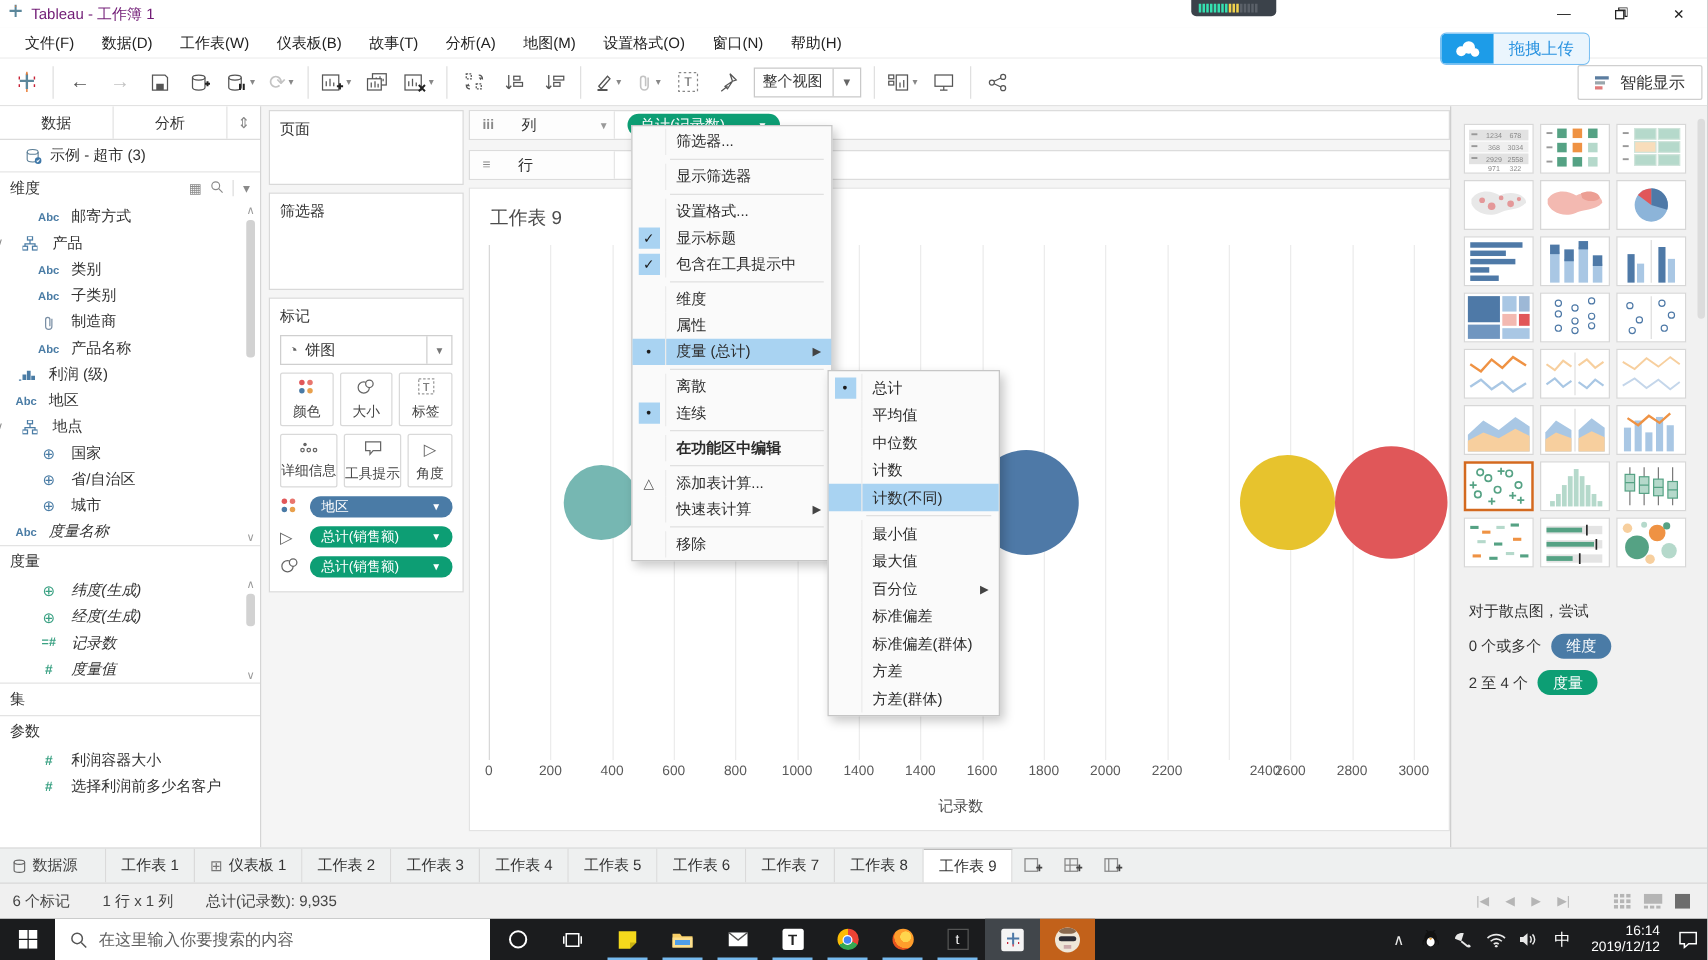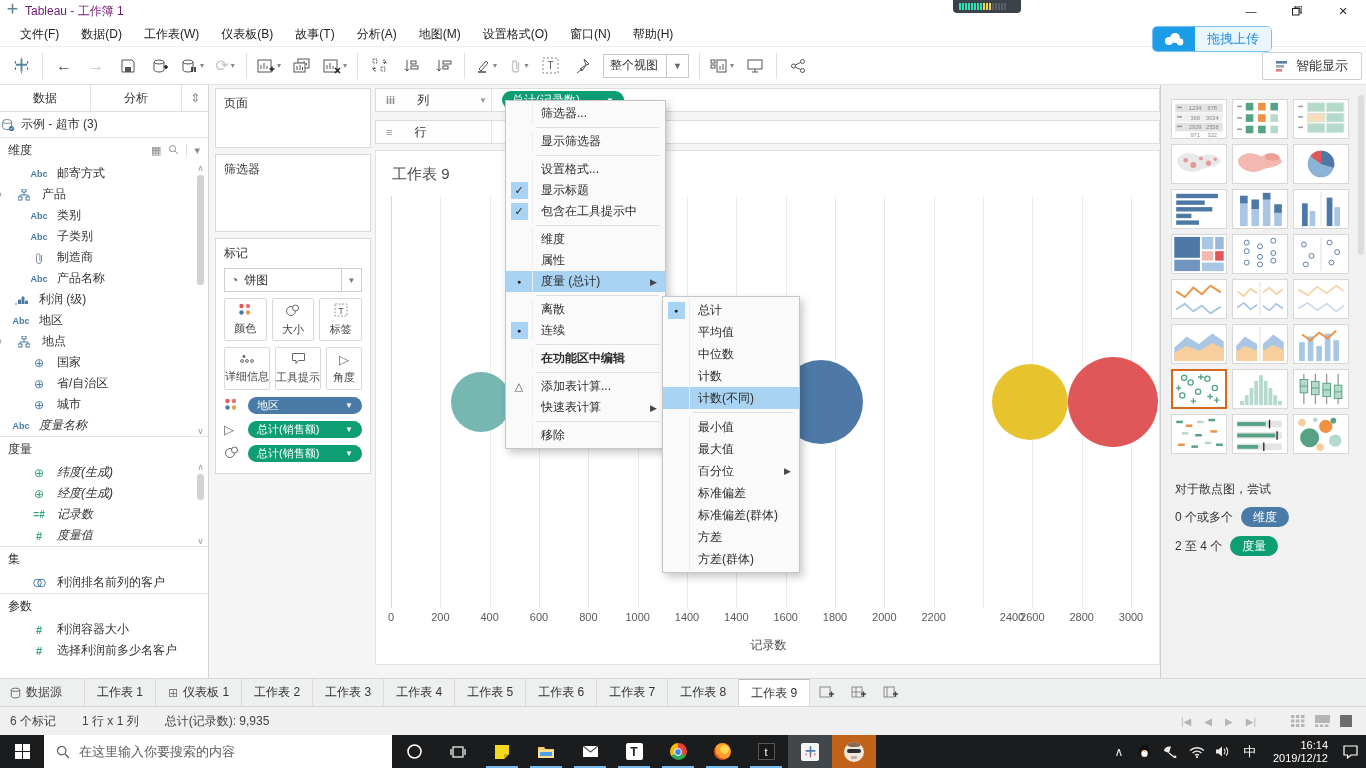--- a/index.html
+++ b/index.html
@@ -26,21 +26,21 @@
   
   #upload{position:absolute;left:1152px;top:26px;height:26px;display:flex;z-index:70;border:1px solid #7cc0f2;border-radius:5px;overflow:hidden}
   #upload .lg{width:42px;background:#1d9ce8;display:flex;align-items:center;justify-content:center}
   #upload .tx{background:#eaf5fd;color:#2a93e0;display:flex;align-items:center;padding:0 12px;font-size:13px}
   
   #leftpanel{position:absolute;left:0;top:85px;width:209px;height:593px;background:#fff;border-right:1px solid #d5d5d5;overflow:hidden}
   #ptabs{display:flex;height:27px;border-bottom:1px solid #dcdcdc;align-items:stretch}
   #ptabs .pt{flex:1;display:flex;align-items:center;justify-content:center;color:#333}
   #ptabs .pt.inact{border-left:1px solid #e3e3e3;border-right:1px solid #e3e3e3}
   #ptabs .pin{width:26px;display:flex;align-items:center;justify-content:center;color:#888}
-  #dsrow{height:26px;display:flex;align-items:center;gap:6px;padding-left:1px;border-bottom:1px solid #e6e6e6;color:#333}
+  #dsrow{height:26px;display:flex;align-items:center;gap:6px;padding-left:20px;border-bottom:1px solid #e6e6e6;color:#333}
   .sechdr{height:25px;display:flex;align-items:center;padding:0 8px;color:#333}
   .sechdr .sp{flex:1}
   .sechdr .hic{color:#8a8a8a;font-size:11px;margin-left:7px}
   .fieldrow{height:21px;display:flex;align-items:center;gap:5px;color:#333;position:relative}
   .fieldrow .fic{width:26px;flex:none;display:flex;align-items:center;justify-content:center;font-size:10px}
   .ital{font-style:italic}
   .secline{height:1px;background:#e3e3e3}
   .sbar{position:absolute;right:1px;width:13px;display:flex;flex-direction:column;align-items:center;color:#9a9a9a;font-size:9px}
   .sthumb{width:7px;background:#d2d2d2;border-radius:3px;margin:2px 0}
   
@@ -473,31 +473,20 @@
           <span>∧</span>
           <div class="sthumb" style="height:26px"></div>
           <div style="flex:1"></div>
           <span>∨</span>
         </div>
       </div>
     <div class="secline"></div>
     <div class="sechdr">
         <span>集</span>
       </div>
-    <div id="setlist">
-        <div class="fieldrow" style="padding-left: 26px;">
-          <span class="fic">
-            <svg width="13" height="10" viewBox="0 0 13 10">
-              <circle cx="4.5" cy="5" r="3.8" fill="none" stroke="#4a7ca5"></circle>
-              <circle cx="8.5" cy="5" r="3.8" fill="none" stroke="#4a7ca5"></circle>
-            </svg>
-          </span>
-          <span>利润排名前列的客户</span>
-        </div>
-      </div>
     <div class="secline"></div>
     <div class="sechdr">
         <span>参数</span>
       </div>
     <div id="parlist">
         <div class="fieldrow" style="padding-left: 26px;">
           <span class="fic">
             <span style="color:#3aa183;font-size:11px;font-weight:bold">#</span>
           </span>
           <span>利润容器大小</span>

